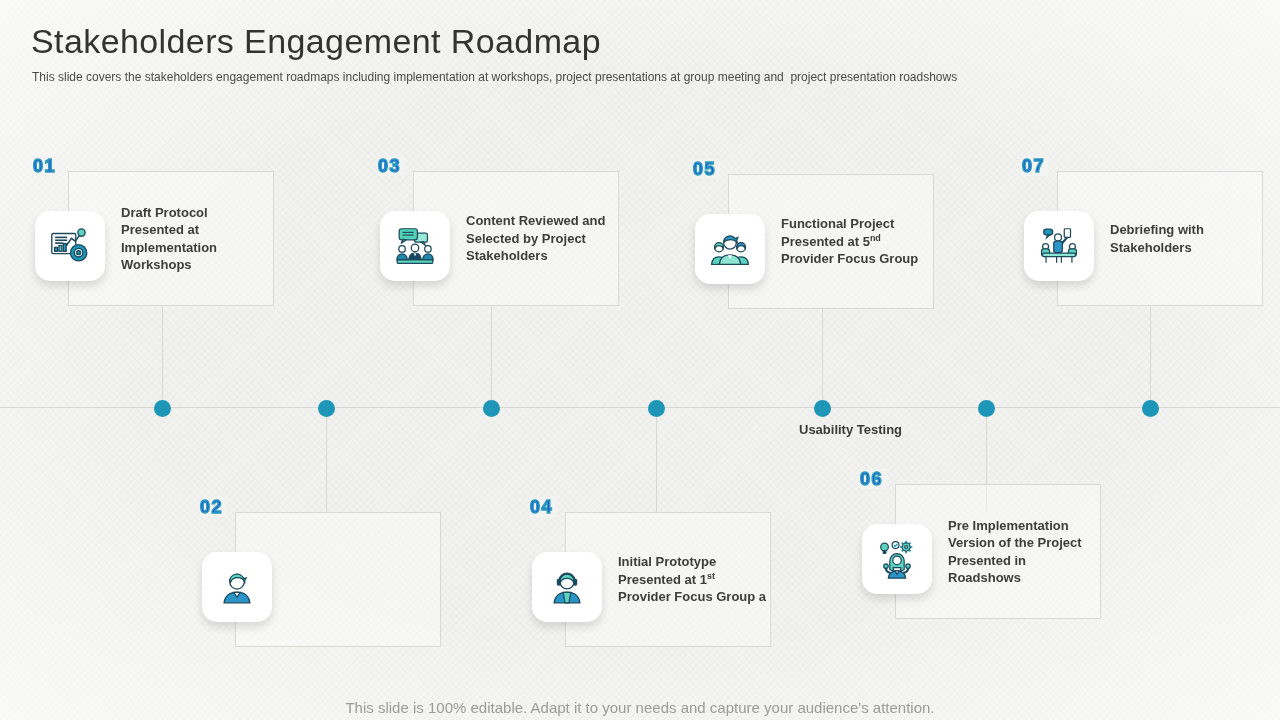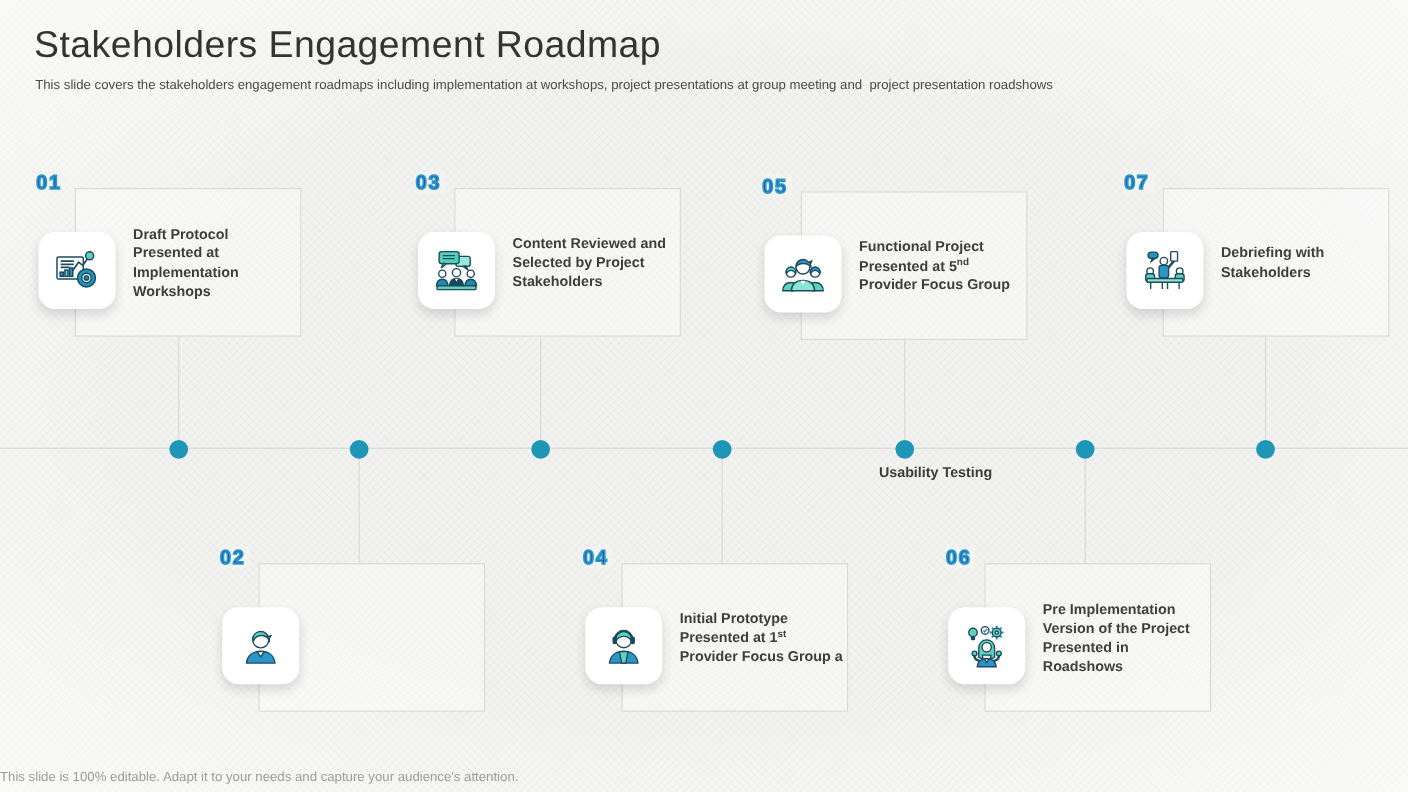--- a/index.html
+++ b/index.html
@@ -14,22 +14,22 @@
   }
   .title{
     position:absolute;left:31px;top:22px;
     font-size:34px;font-weight:400;color:#333333;letter-spacing:0.4px;
   }
   .subtitle{
     position:absolute;left:32px;top:70px;
     font-size:12px;color:#4a4a4a;white-space:pre;
   }
   .footer{
-    position:absolute;left:0;right:0;top:699px;
-    font-size:12px;color:#9b9b9b;
+    position:absolute;left:0;right:0;top:699px;text-align:center;
+    font-size:15px;color:#9b9b9b;
   }
   .timeline-line{
     position:absolute;left:0;top:407px;width:1280px;height:1px;background:#d8d8d3;
   }
   .vline{position:absolute;width:1px;background:#d8d8d3;}
   .dot{
     position:absolute;width:17px;height:17px;border-radius:50%;
     background:#1e96b8;
   }
   .usability{
@@ -197,21 +197,21 @@
         <path d="M15.6 17a8.5 8.5 0 0 1 16.8 0" fill="none" stroke-width="1.8"></path>
         <rect x="14" y="16" width="3" height="6" rx="1.2" fill="#16475e"></rect>
         <rect x="31" y="16" width="3" height="6" rx="1.2" fill="#16475e"></rect>
         <path d="M10.5 40.5c.8-7.6 6.4-11.2 13.5-11.2s12.7 3.6 13.5 11.2z" fill="#2b95c8"></path>
         <path d="M20 29.6h8l-2 10.9h-4z" fill="#5cd3bd"></path>
       </svg>
     </div>
     <div class="m-text"><span>Initial Prototype Presented at 1</span><sup class="sup">st</sup><span> Provider Focus Group a</span></div>
   </div>
 
-  <div class="milestone" style="left:895px;top:512px;">
+  <div class="milestone" style="left:895px;top:484px;">
     <div class="num">06</div>
     <div class="icon-card">
       <svg width="46" height="46" viewBox="0 0 48 48" fill="none" stroke="#1d4a5e" stroke-width="1.3">
         <circle cx="11" cy="11.5" r="4" fill="#5cd3bd"></circle>
         <rect x="9.6" y="15.6" width="2.8" height="2.6" rx="0.6" fill="#16475e"></rect>
         <circle cx="22.5" cy="9.5" r="3.6" fill="#ffffff"></circle>
         <path d="M20.8 9.5l1.3 1.4 2.3-2.7" stroke="#1e96b8" stroke-width="1.5"></path>
         <g stroke="#1e96b8" stroke-width="1.8">
           <line x1="38" y1="11.5" x2="40" y2="11.5"></line>
             <line x1="29" y1="11.5" x2="27" y2="11.5"></line>

